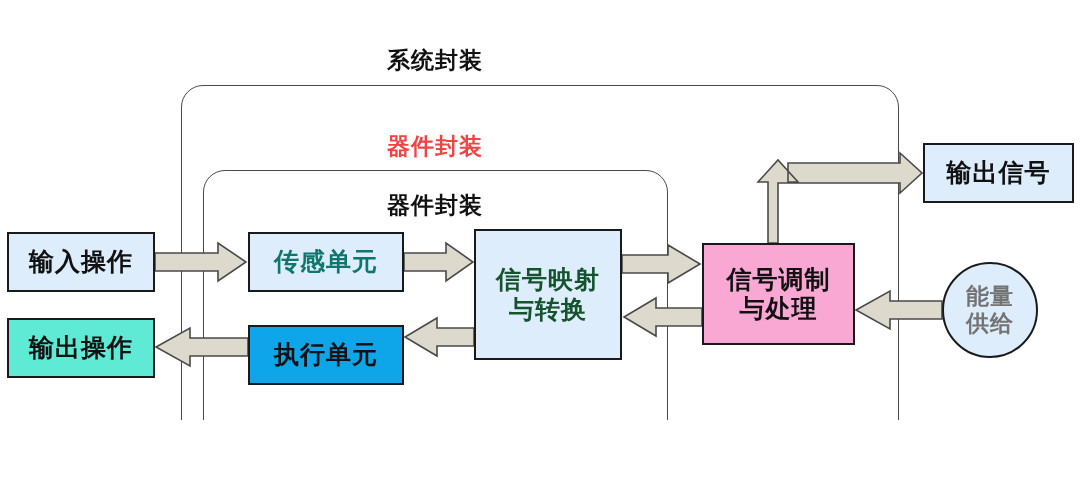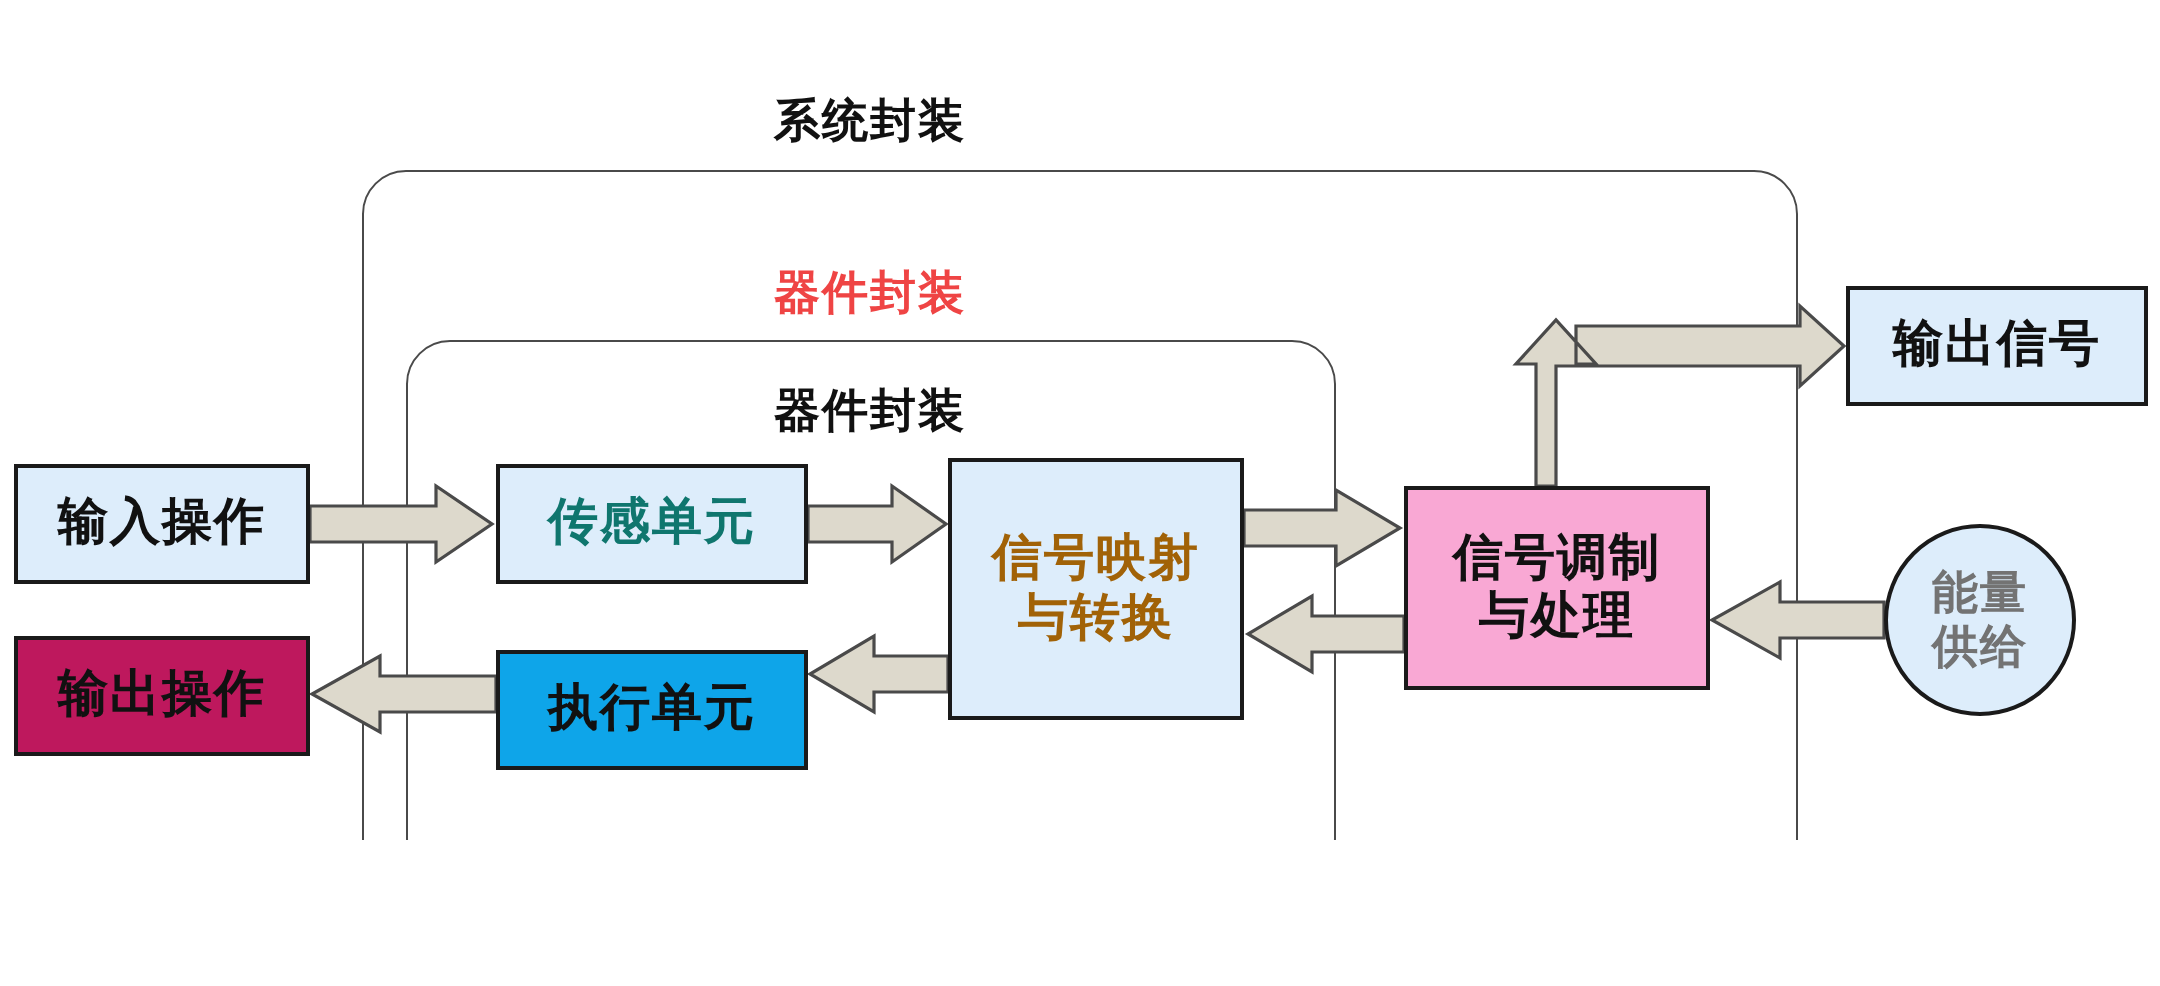--- a/index.html
+++ b/index.html
@@ -89,36 +89,36 @@
     <polygon points="768,243 768,182 758,182 778,160 798,182 788,182 788,163 900,163 900,153 922,173 900,193 900,183 778,183 778,243" fill="#ddd9cc" stroke="#4a4a4a" stroke-width="1.6" stroke-linejoin="miter"></polygon>
 
     <polygon points="942,301 890,301 890,291 856,310 890,329 890,319 942,319" fill="#ddd9cc" stroke="#4a4a4a" stroke-width="1.6" stroke-linejoin="miter"></polygon>
   </svg>
 
 <div class="node" style="left: 7px; top: 232px; width: 148px; height: 60px; background: rgb(221, 237, 251); border-color: rgb(26, 26, 26); color: rgb(17, 17, 17);">
       <div>
         <span>输入操作</span>
       </div>
     </div>
-    <div class="node" style="left: 7px; top: 318px; width: 148px; height: 60px; background: #be185d; border-color: rgb(26, 26, 26); color: rgb(17, 17, 17);">
+    <div class="node" style="left: 7px; top: 318px; width: 148px; height: 60px; background: #5eead4; border-color: rgb(26, 26, 26); color: rgb(17, 17, 17);">
       <div>
         <span>输出操作</span>
       </div>
     </div>
     <div class="node" style="left: 248px; top: 232px; width: 156px; height: 60px; background: rgb(221, 237, 251); border-color: rgb(26, 26, 26); color: #0f766e;">
       <div>
         <span>传感单元</span>
       </div>
     </div>
     <div class="node" style="left: 248px; top: 325px; width: 156px; height: 60px; background: #0ea5e9; border-color: rgb(26, 26, 26); color: rgb(17, 17, 17);">
       <div>
         <span>执行单元</span>
       </div>
     </div>
-    <div class="node" style="left: 474px; top: 229px; width: 148px; height: 131px; background: rgb(221, 237, 251); border-color: rgb(26, 26, 26); color: #a16207;">
+    <div class="node" style="left: 474px; top: 229px; width: 148px; height: 131px; background: rgb(221, 237, 251); border-color: rgb(26, 26, 26); color: #14532d;">
       <div>
         <span>信号映射</span>
         <span>与转换</span>
       </div>
     </div>
     <div class="node" style="left: 702px; top: 243px; width: 153px; height: 102px; background: #f9a8d4; border-color: rgb(26, 26, 26); color: rgb(17, 17, 17);">
       <div>
         <span>信号调制</span>
         <span>与处理</span>
       </div>

